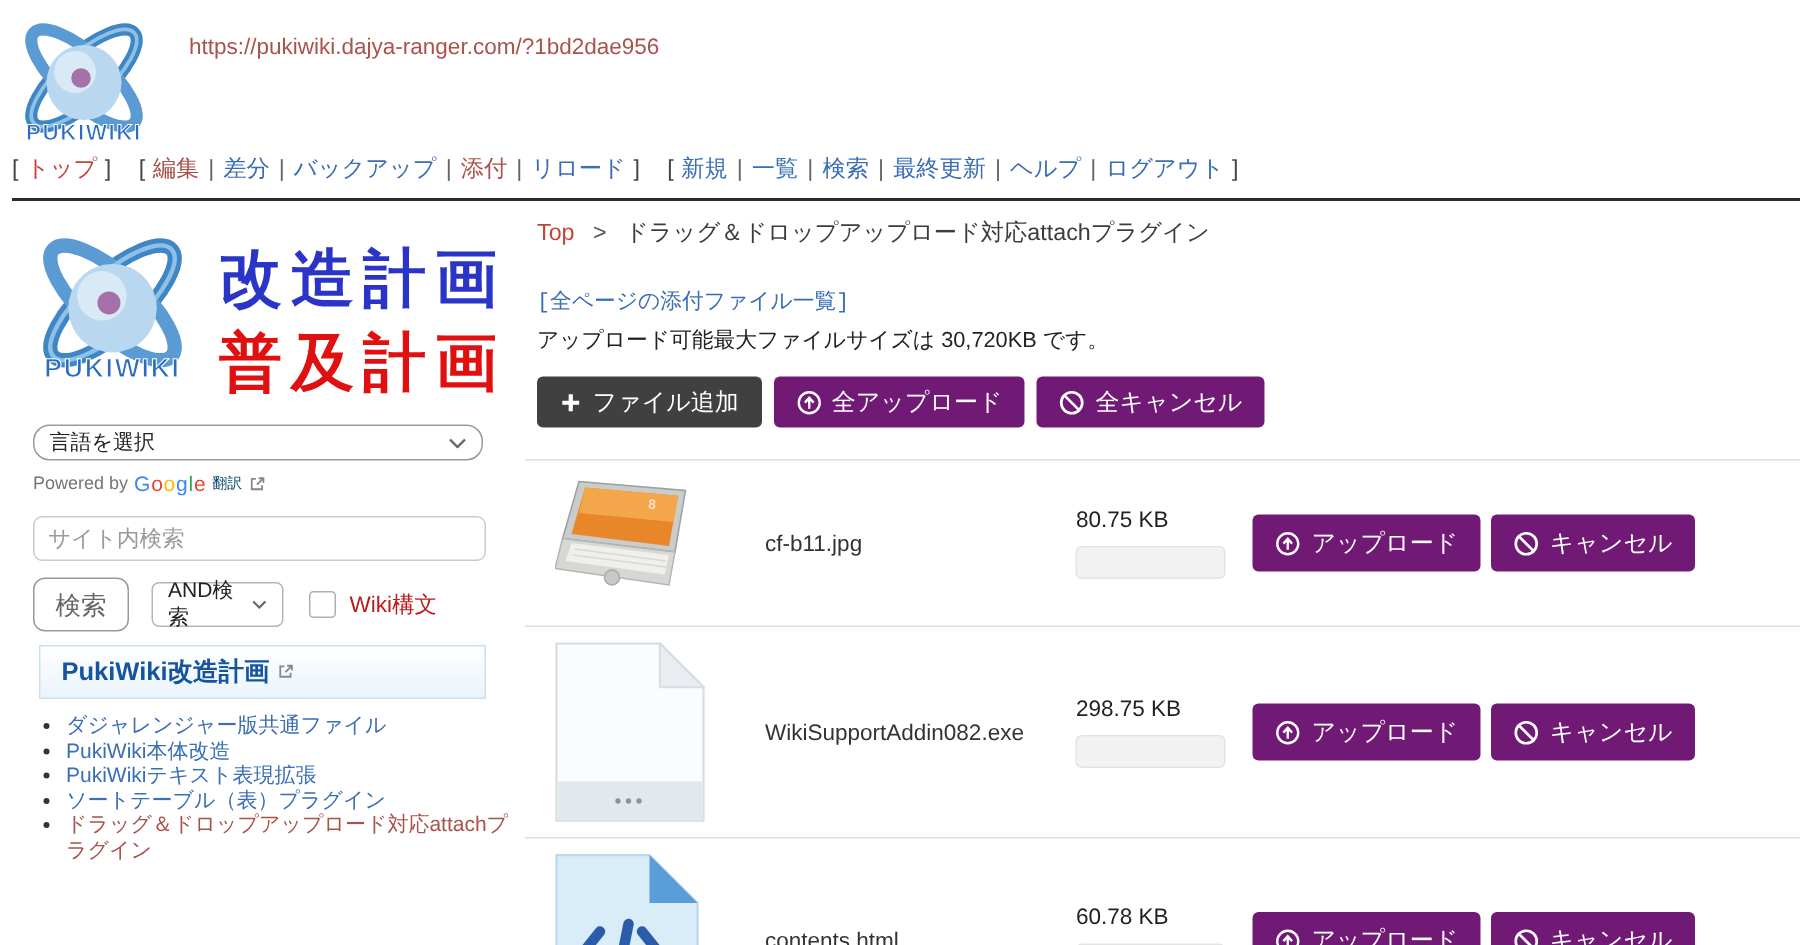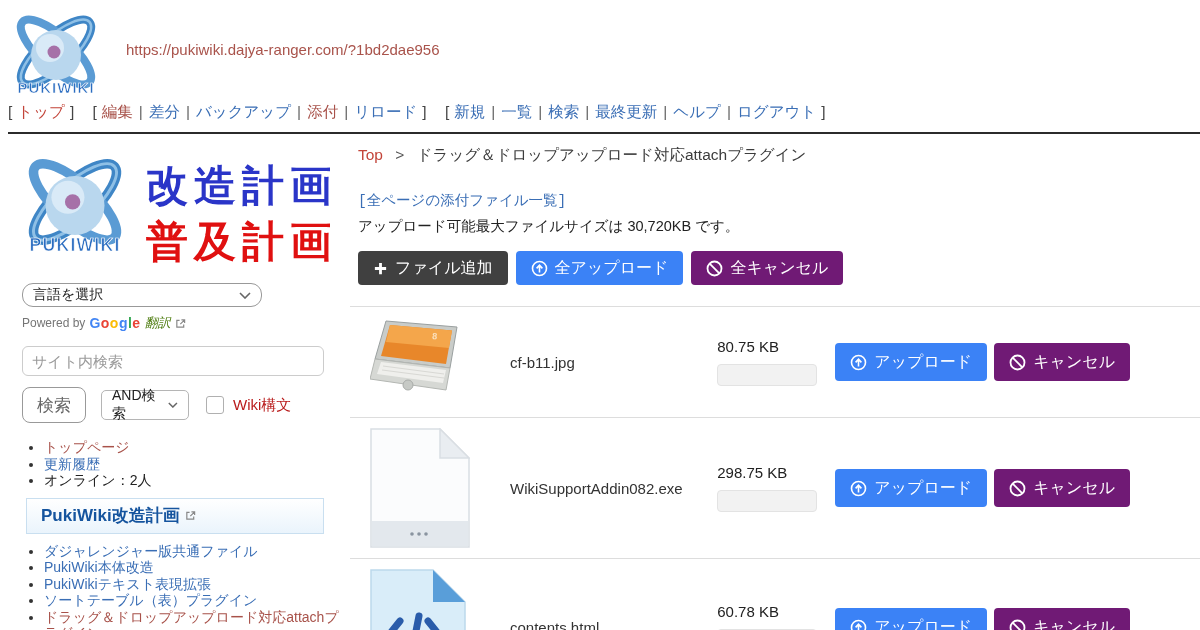--- a/index.html
+++ b/index.html
@@ -3,21 +3,21 @@
 <meta charset="utf-8">
 <style>
   * { margin:0; padding:0; box-sizing:border-box; }
   html,body { width:1200px; height:630px; overflow:hidden; background:#fff;
     font-family:"Liberation Sans","DejaVu Sans",sans-serif; color:#333; }
 
   
   .header { display:flex; align-items:flex-start; padding:8px 0 0 6px; gap:20px; }
   .hdr-text { padding-top:14px; }
   .page-title { font-size:29px; font-weight:bold; color:#1e53c5; letter-spacing:0.5px; }
-  .page-url { margin-top:19px; font-size:15px; color:#a9534b; }
+  .page-url { margin-top:1px; font-size:15px; color:#a9534b; }
 
   
   .navbar { margin:4px 0 0 8px; padding-bottom:9px; font-size:15.5px; color:#444;
     border-bottom:2px solid #2b2b2b; width:1192px; }
   .navbar .grp { margin-right:14px; }
   .navbar a { text-decoration:none; margin:0 5px; cursor:pointer; }
   .navbar .br { color:#444; }
   .navbar .pipe { color:#666; margin:0 1px; }
   .lnk-blue { color:#3a6eb5; }
   .lnk-red { color:#a8524a; }
@@ -26,25 +26,25 @@
   
   .content { display:flex; align-items:flex-start; }
   .sidebar { width:348px; flex:0 0 348px; padding:14px 8px 0 22px; }
   .main { flex:1; padding:11px 0 0 2px; }
 
   
   .side-logo { margin-left:-8px; display:block; }
   .sel { border:1px solid #999; border-radius:11px; background:#fff; color:#222;
     display:flex; align-items:center; justify-content:space-between; padding:0 10px;
     font-size:14px; cursor:pointer; }
-  .lang-sel { width:240px; height:24px; margin-top:13px; }
+  .lang-sel { width:300px; height:24px; margin-top:13px; }
   .powered { margin-top:7px; font-size:12px; color:#757575; display:flex; align-items:center; gap:4px; }
-  .google-word { font-size:14px; font-weight:bold; letter-spacing:0.5px; }
+  .google-word { font-size:14px; font-weight:normal; letter-spacing:0.5px; }
   .g-b{color:#4285F4}.g-r{color:#EA4335}.g-y{color:#FBBC05}.g-g{color:#34A853}
-  .translate-word { font-size:13px; color:#4d7c0f;font-style:italic; }
+  .translate-word { font-size:10px; color:#0c4a6e; }
   .site-search { margin-top:14px; width:302px; height:30px; border:1px solid #ccc; border-radius:6px;
     padding:0 9px; font-size:15px; color:#333; font-family:inherit; }
   .site-search::placeholder { color:#9a9a9a; }
   .search-row { margin-top:11px; display:flex; align-items:center; }
   .search-btn { width:64px; height:36px; background:#fff; border:1px solid #999; border-radius:8px;
     font-size:17px; color:#666; font-family:inherit; cursor:pointer; }
   .and-sel { width:88px; height:30px; margin-left:15px; border-radius:5px; border-color:#b5b5b5; }
   .chk { width:18px; height:18px; border:1px solid #b0b0b0; border-radius:3px; background:#fff;
     margin-left:17px; cursor:pointer; }
   .chk-label { margin-left:9px; font-size:15px; color:#b91c1c; }
@@ -62,21 +62,21 @@
   .breadcrumb .sep { margin:0 8px; color:#555; }
   .breadcrumb a { color:#c3453a; text-decoration:none; cursor:pointer; }
   .crumb-current { color:#3c3c3c; }
   .attach-link-line { margin:25px 0 0 8px; font-size:14.5px;font-family:Liberation Mono, monospace; }
   .attach-link-line a { color:#3a6eb5; text-decoration:none; cursor:pointer; }
   .maxsize-line { margin:7px 0 0 8px; font-size:14.5px; color:#222; }
   .toolbar { margin:15px 0 0 8px; display:flex; gap:8px; }
   .btn { display:inline-flex; align-items:center; gap:7px; height:34px; padding:0 15px;
     border:none; border-radius:4px; color:#fff; font-size:16px; font-family:inherit; cursor:pointer; }
   .btn-green { background:#404040; }
-  .btn-blue { background:#3b82f6; }
+  .btn-blue { background:#701a75; }
   .btn-orange { background:#701a75; }
   .file-list { margin-top:21px; }
   .file-row { border-top:1px solid #ddd; display:flex; align-items:center;
     padding:10px 70px 10px 20px; }
   .cell-thumb { width:140px; flex:0 0 140px; }
   .cell-name { flex:1; font-size:15px; color:#333; padding-right:10px; word-break:break-all; }
   .cell-size { width:104px; flex:0 0 104px; margin-right:14px; }
   .size-text { font-size:15px; color:#222; margin-bottom:9px; }
   .pbar { width:100px; height:22px; background:#f2f2f2; border:1px solid #e3e3e3; border-radius:4px; }
   .cell-actions { display:flex; gap:7px; }
@@ -152,25 +152,20 @@
       <div class="sel and-sel">
         <span>AND検索</span>
         <svg width="10" height="6" viewBox="0 0 12 7">
           <polyline points="1,1 6,6 11,1" fill="none" stroke="#666" stroke-width="1.8"></polyline>
         </svg>
       </div>
       <div class="chk"></div>
       <span class="chk-label">Wiki構文</span>
     </div>
 
-    <ul class="side-list">
-      <li><a class="lnk-red">トップページ</a></li>
-      <li><a class="lnk-blue">更新履歴</a></li>
-      <li><span class="plain">オンライン：2人</span></li>
-    </ul>
 
     <div class="side-box">
       <a>PukiWiki改造計画</a>
       <svg width="11" height="11" viewBox="0 0 12 12">
         <path d="M5 2.5 H2 V10 H9.5 V7" fill="none" stroke="#888" stroke-width="1.3"></path>
         <path d="M7 2 H10.5 V5.5 M10.5 2 L5.8 6.7" fill="none" stroke="#888" stroke-width="1.3"></path>
       </svg>
     </div>
 
     <ul class="side-list list2">

